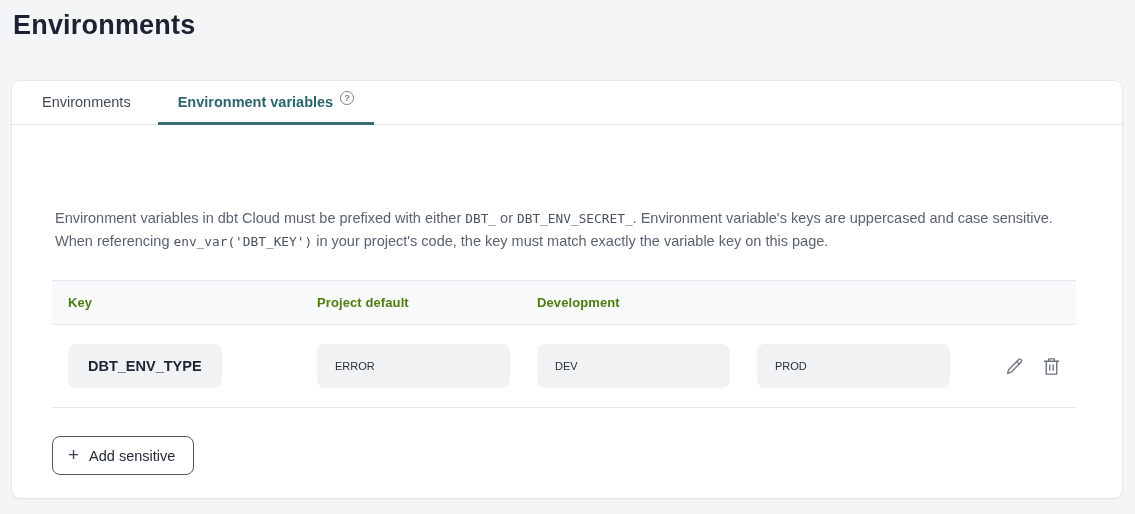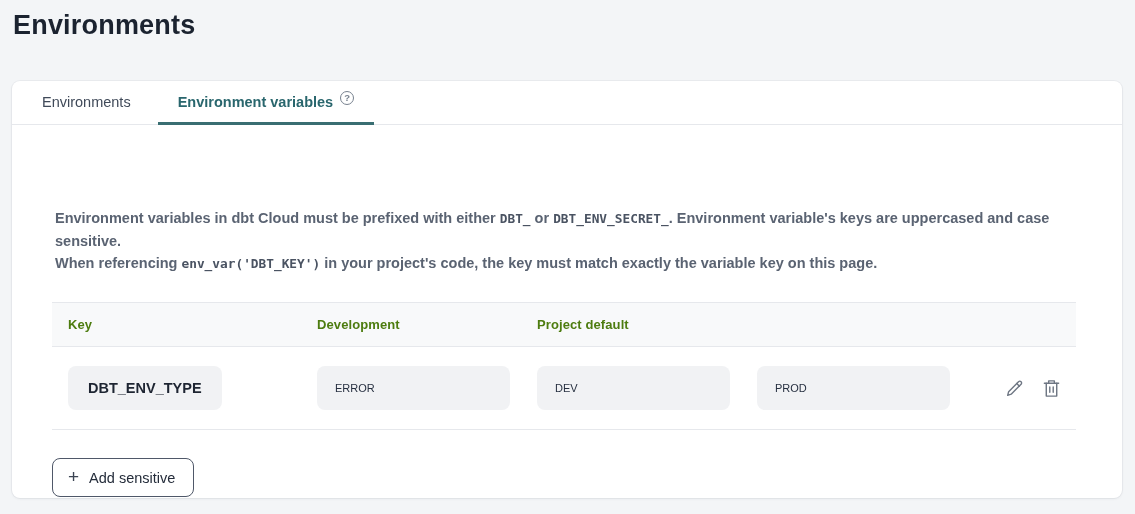--- a/index.html
+++ b/index.html
@@ -65,21 +65,20 @@
   }
   
   .content { padding:0 45px 0 40px; }
   .desc {
     margin-top:82px;
     padding-left:3px;
     font-size:14.5px;
     line-height:22px;
     color:#5a6372;
     max-width:1025px;
-    font-weight:bold;
   }
   .desc code {
     font-family:"DejaVu Sans Mono", monospace;
     font-size:12.8px;
     color:#4a5362;
   }
   
   .vtable { margin-top:27px; width:1024px; border-top:1px solid #e6e8ec; }
   .thead {
     display:flex;
@@ -179,22 +178,22 @@
       </div>
     </div>
 
     <div class="content">
 
       <p class="desc"><span>Environment variables in dbt Cloud must be prefixed with either </span><code>DBT_</code><span> or </span><code>DBT_ENV_SECRET_</code><span>. Environment variable's keys are uppercased and case sensitive.</span><br><span>When referencing </span><code>env_var('DBT_KEY')</code><span> in your project's code, the key must match exactly the variable key on this page.</span></p>
 
       <div class="vtable">
         <div class="thead">
           <div class="th col-key">Key</div>
+          <div class="th col-default">Project default</div>
           <div class="th col-dev">Development</div>
-          <div class="th col-default">Project default</div>
           <div class="th col-actions"></div>
         </div>
 
         <div class="trow">
           <div class="col-key">
             <span class="key-pill">DBT_ENV_TYPE</span>
           </div>
           <div class="col-default">
             <span class="value-box">ERROR</span>
           </div>

